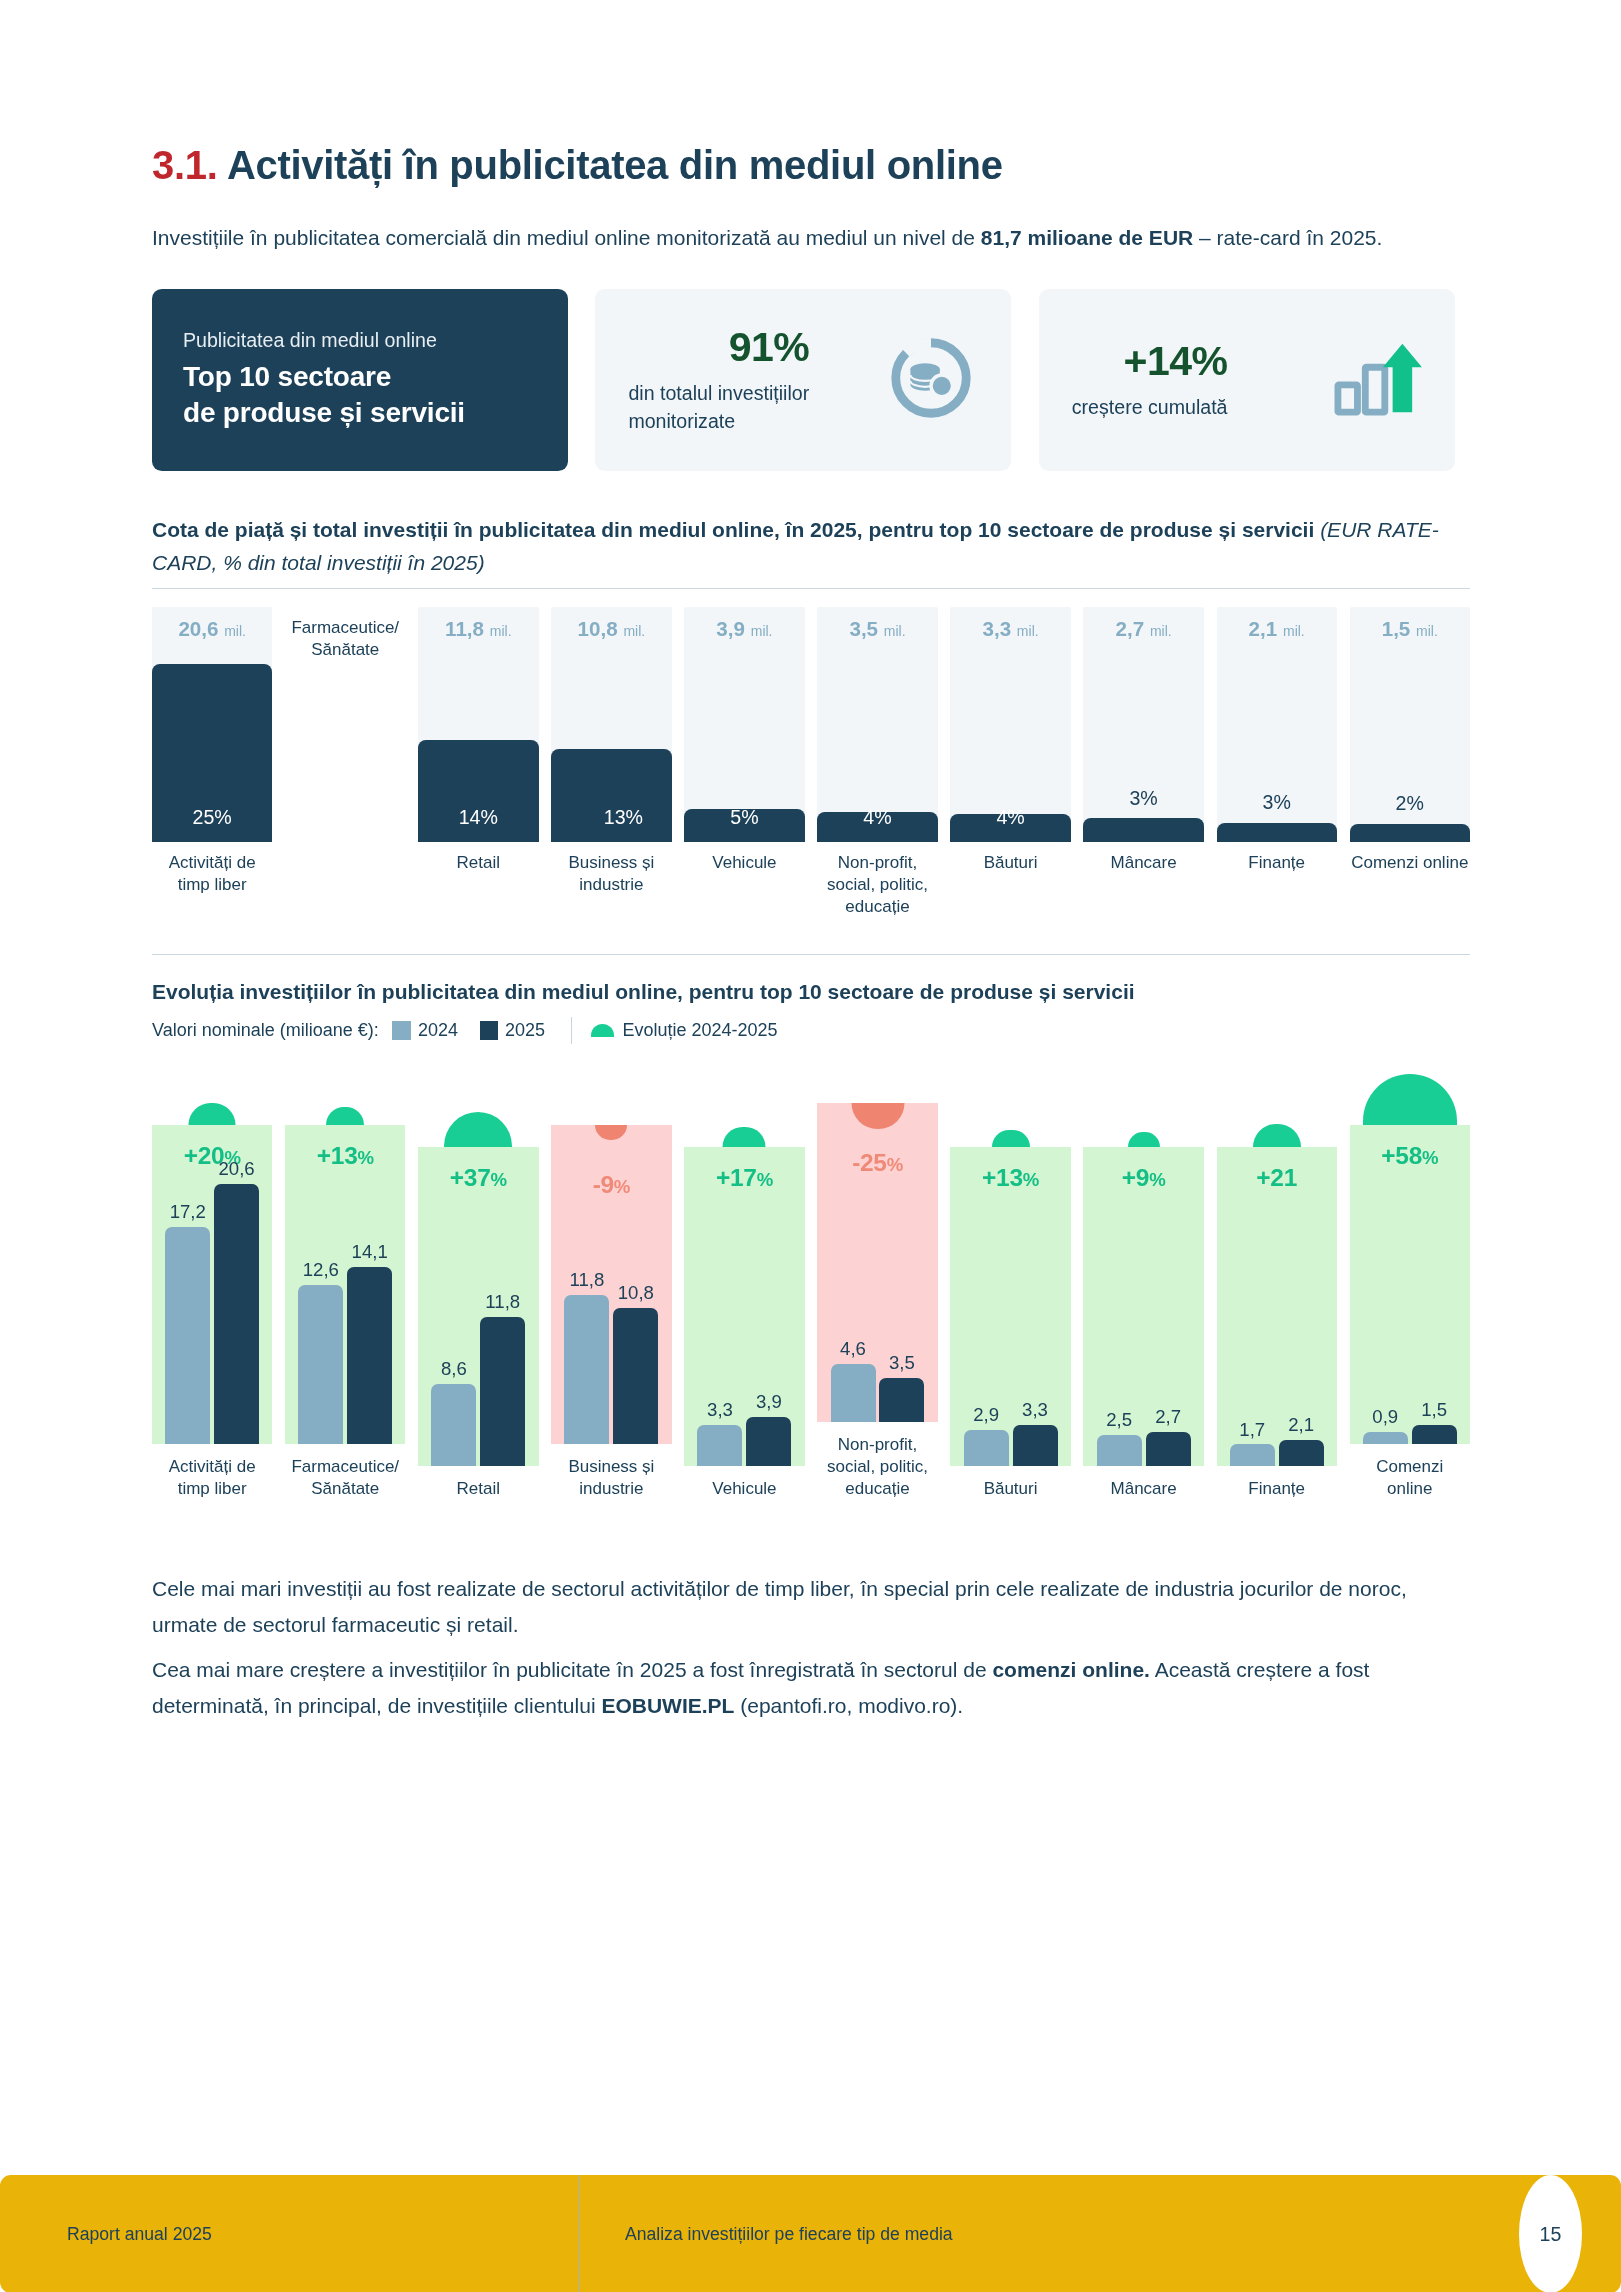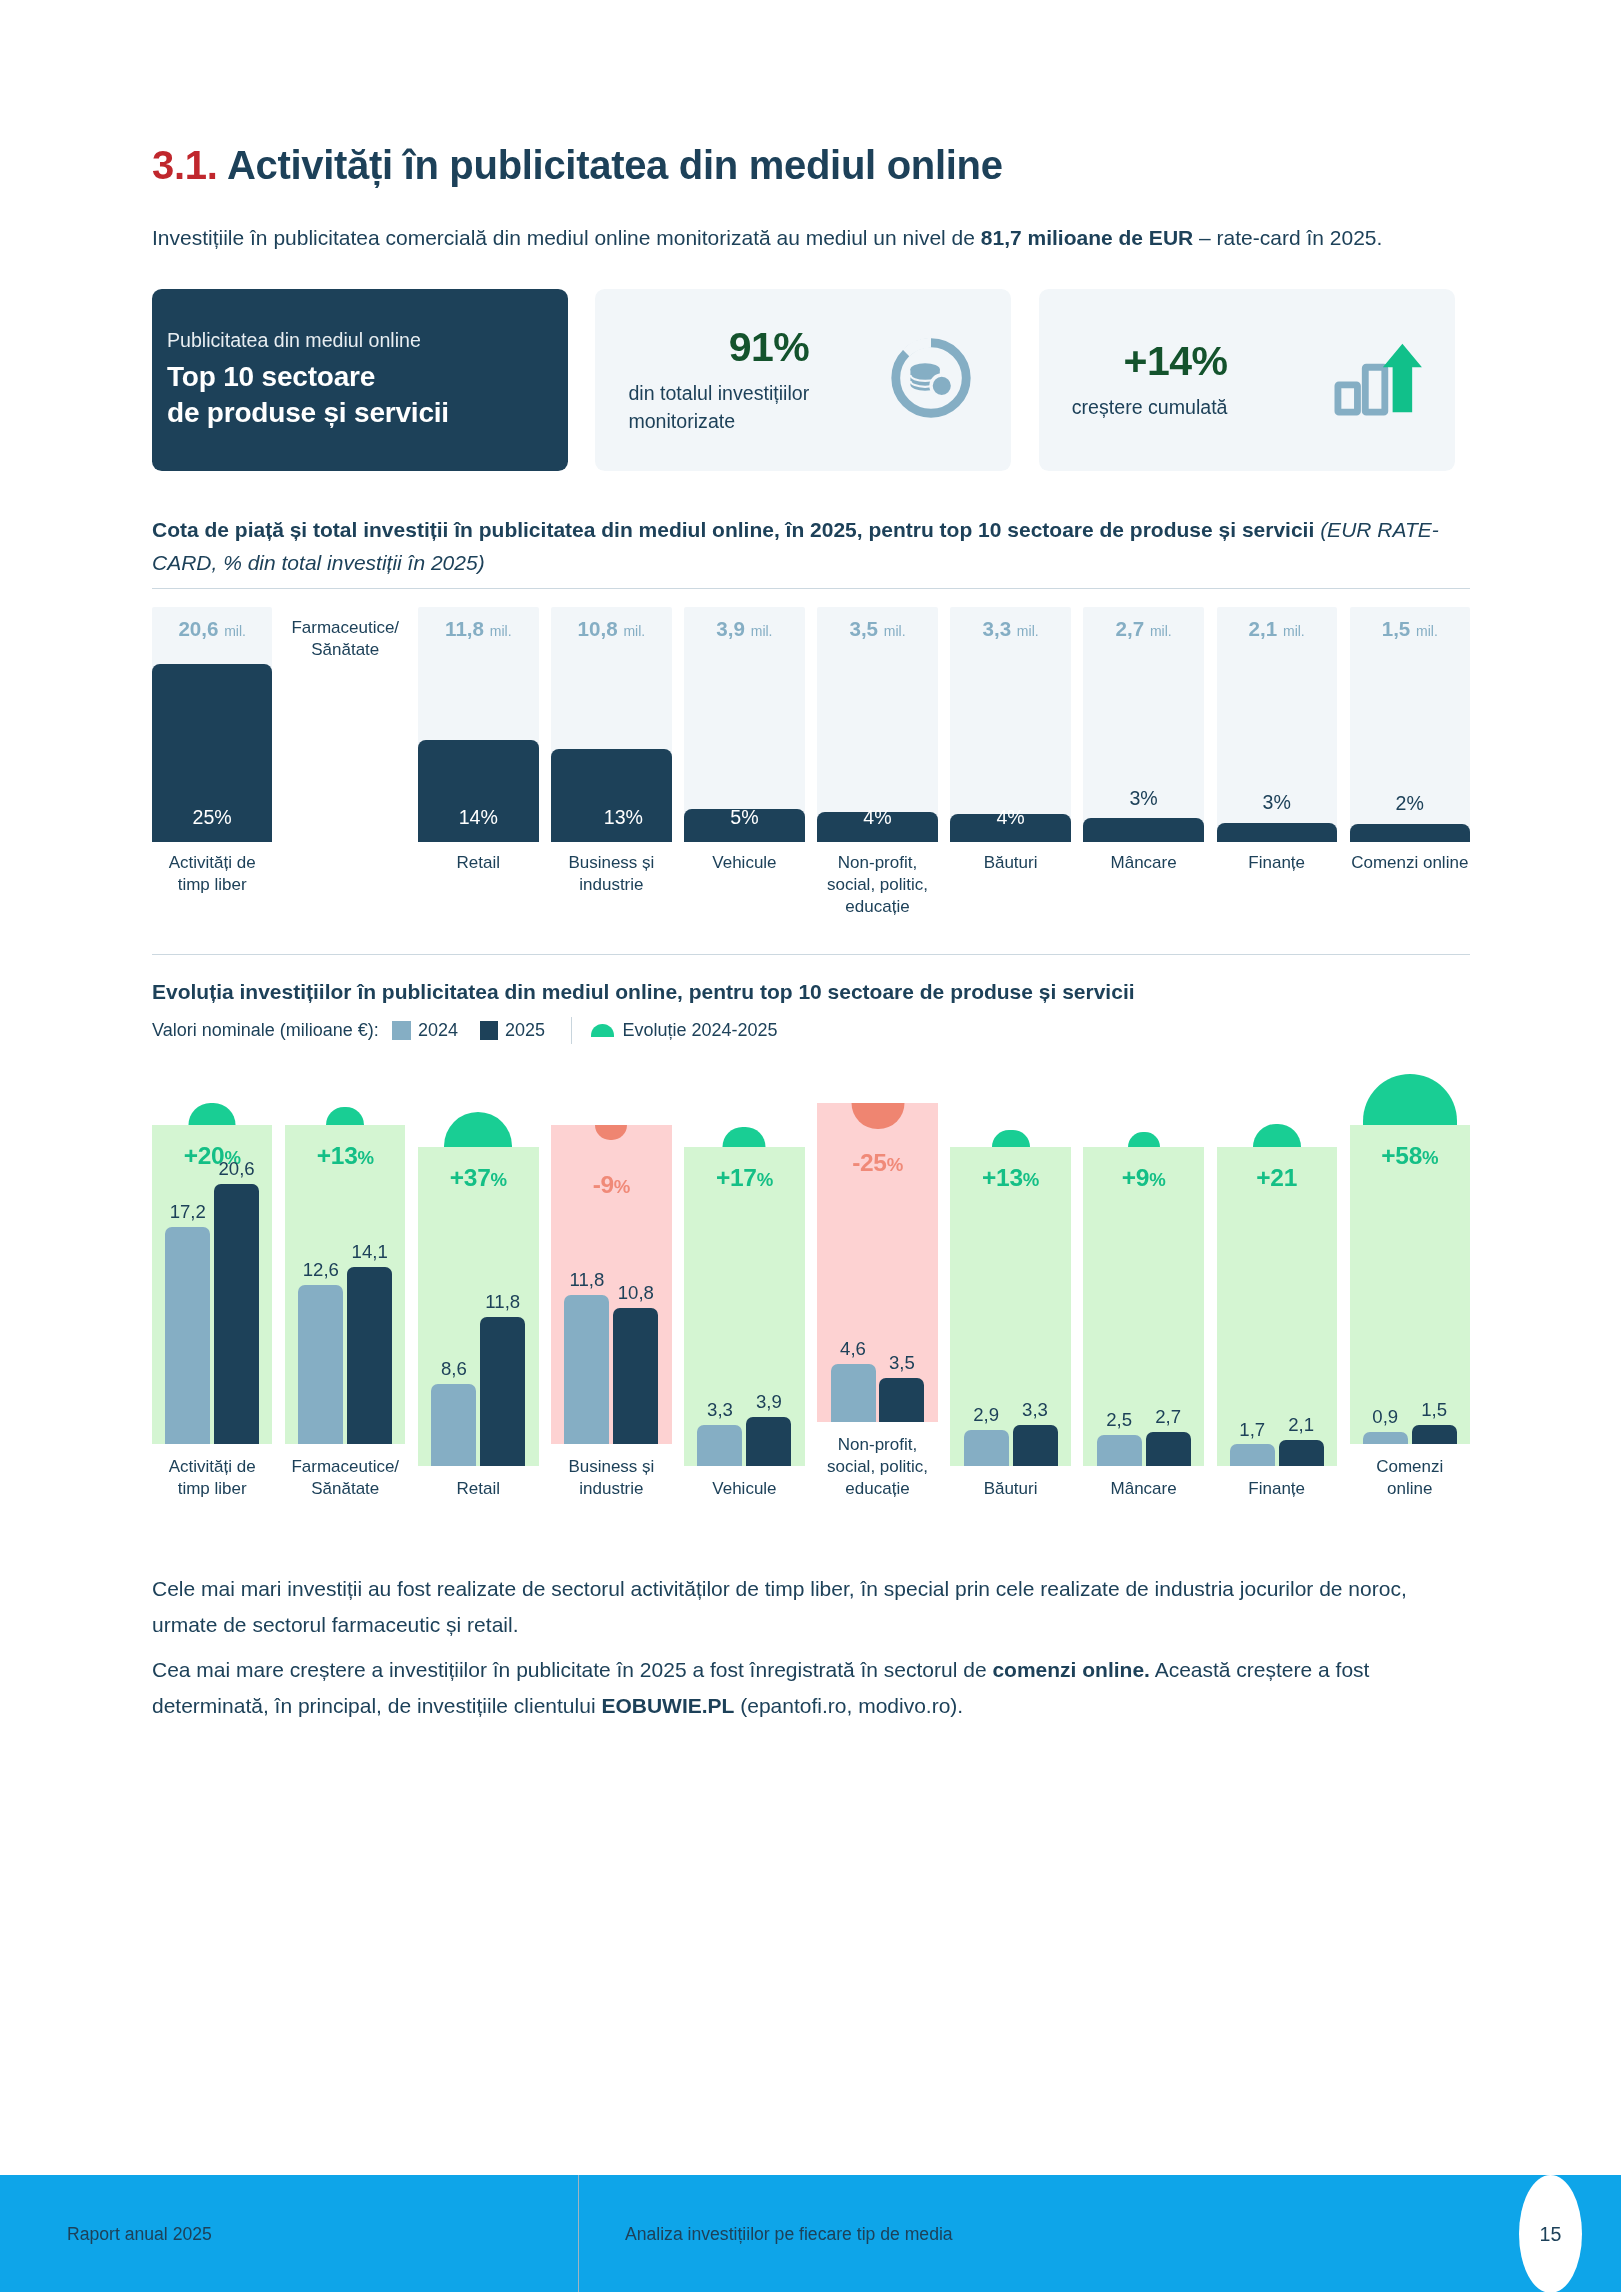--- a/index.html
+++ b/index.html
@@ -40,21 +40,21 @@
   .card {
     border-radius: 9.8px;
     height: 182px;
     display: flex;
     align-items: center;
   }
   .card.dark {
     width: 416px;
     background: #1d4159;
     color: #ffffff;
-    padding: 0 15px;
+    padding: 0 31px;
     flex-direction: column;
     align-items: flex-start;
     justify-content: center;
   }
   .card.dark .eyebrow { font-size: 19.6px; font-weight: 400; color: #e8eef2; margin-bottom: 6.9px; }
   .card.dark .big { font-size: 28px; font-weight: 700; line-height: 1.28; letter-spacing: -0.2px; }
 
   .card.light {
     background: #f2f6f9;
     padding: 0 33px;
@@ -166,21 +166,22 @@
   }
 
   
   .outro { margin-top: 71px; font-size: 21px; line-height: 1.72; color: #1d4159; }
   .outro p + p { margin-top: 9px; }
   .outro b { font-weight: 700; }
 
   
   .footer {
     position: absolute; left: 0; bottom: 0; width: 1621px; height: 118px;
-    background: #0ea5e9;
+    background: #eab308;
+    border-radius: 11px;
   }
   .footer .inner {
     position: relative; height: 100%;
     display: flex; align-items: center;
   }
   .f-left { position: absolute; left: 67px; font-size: 17.6px; color: #1d4159; }
   .f-sep { position: absolute; left: 578px; top: 0; bottom: 0; width: 1px; background: #9fb4c2; }
   .f-mid { position: absolute; left: 625px; font-size: 17.6px; color: #1d4159; }
   .f-page {
     position: absolute; right: 39px; top: 0; height: 118px; width: 63px;

